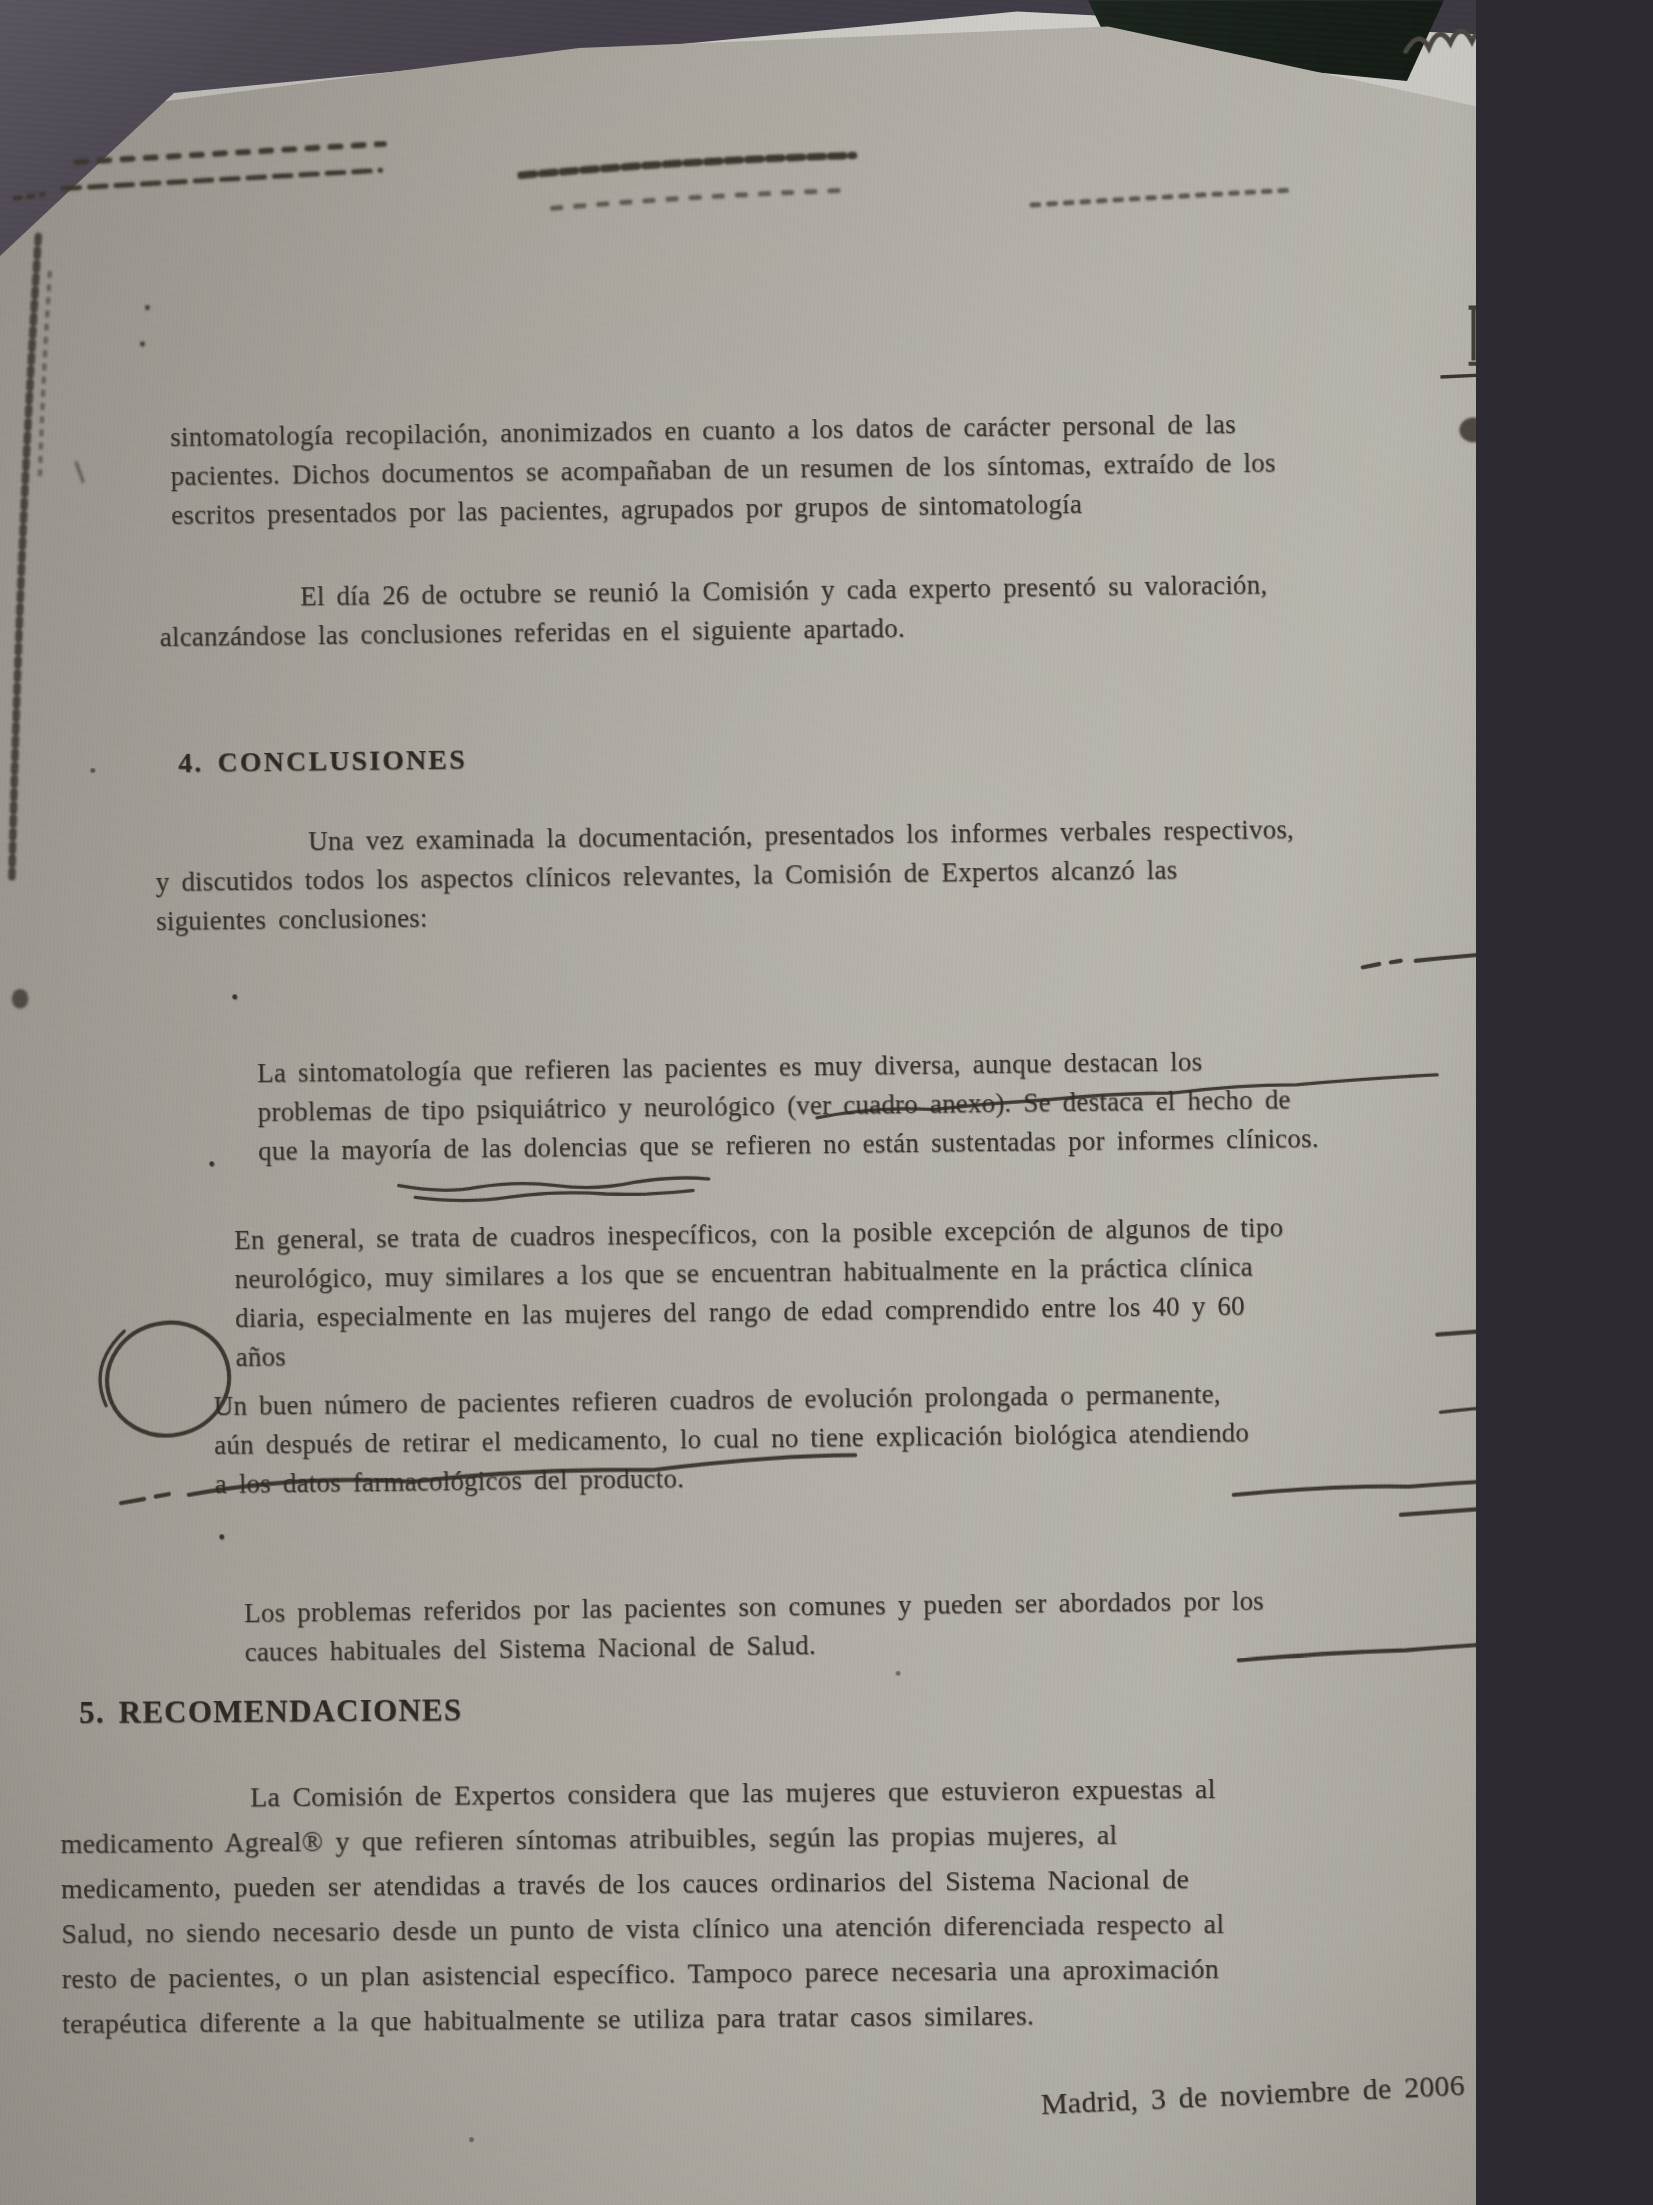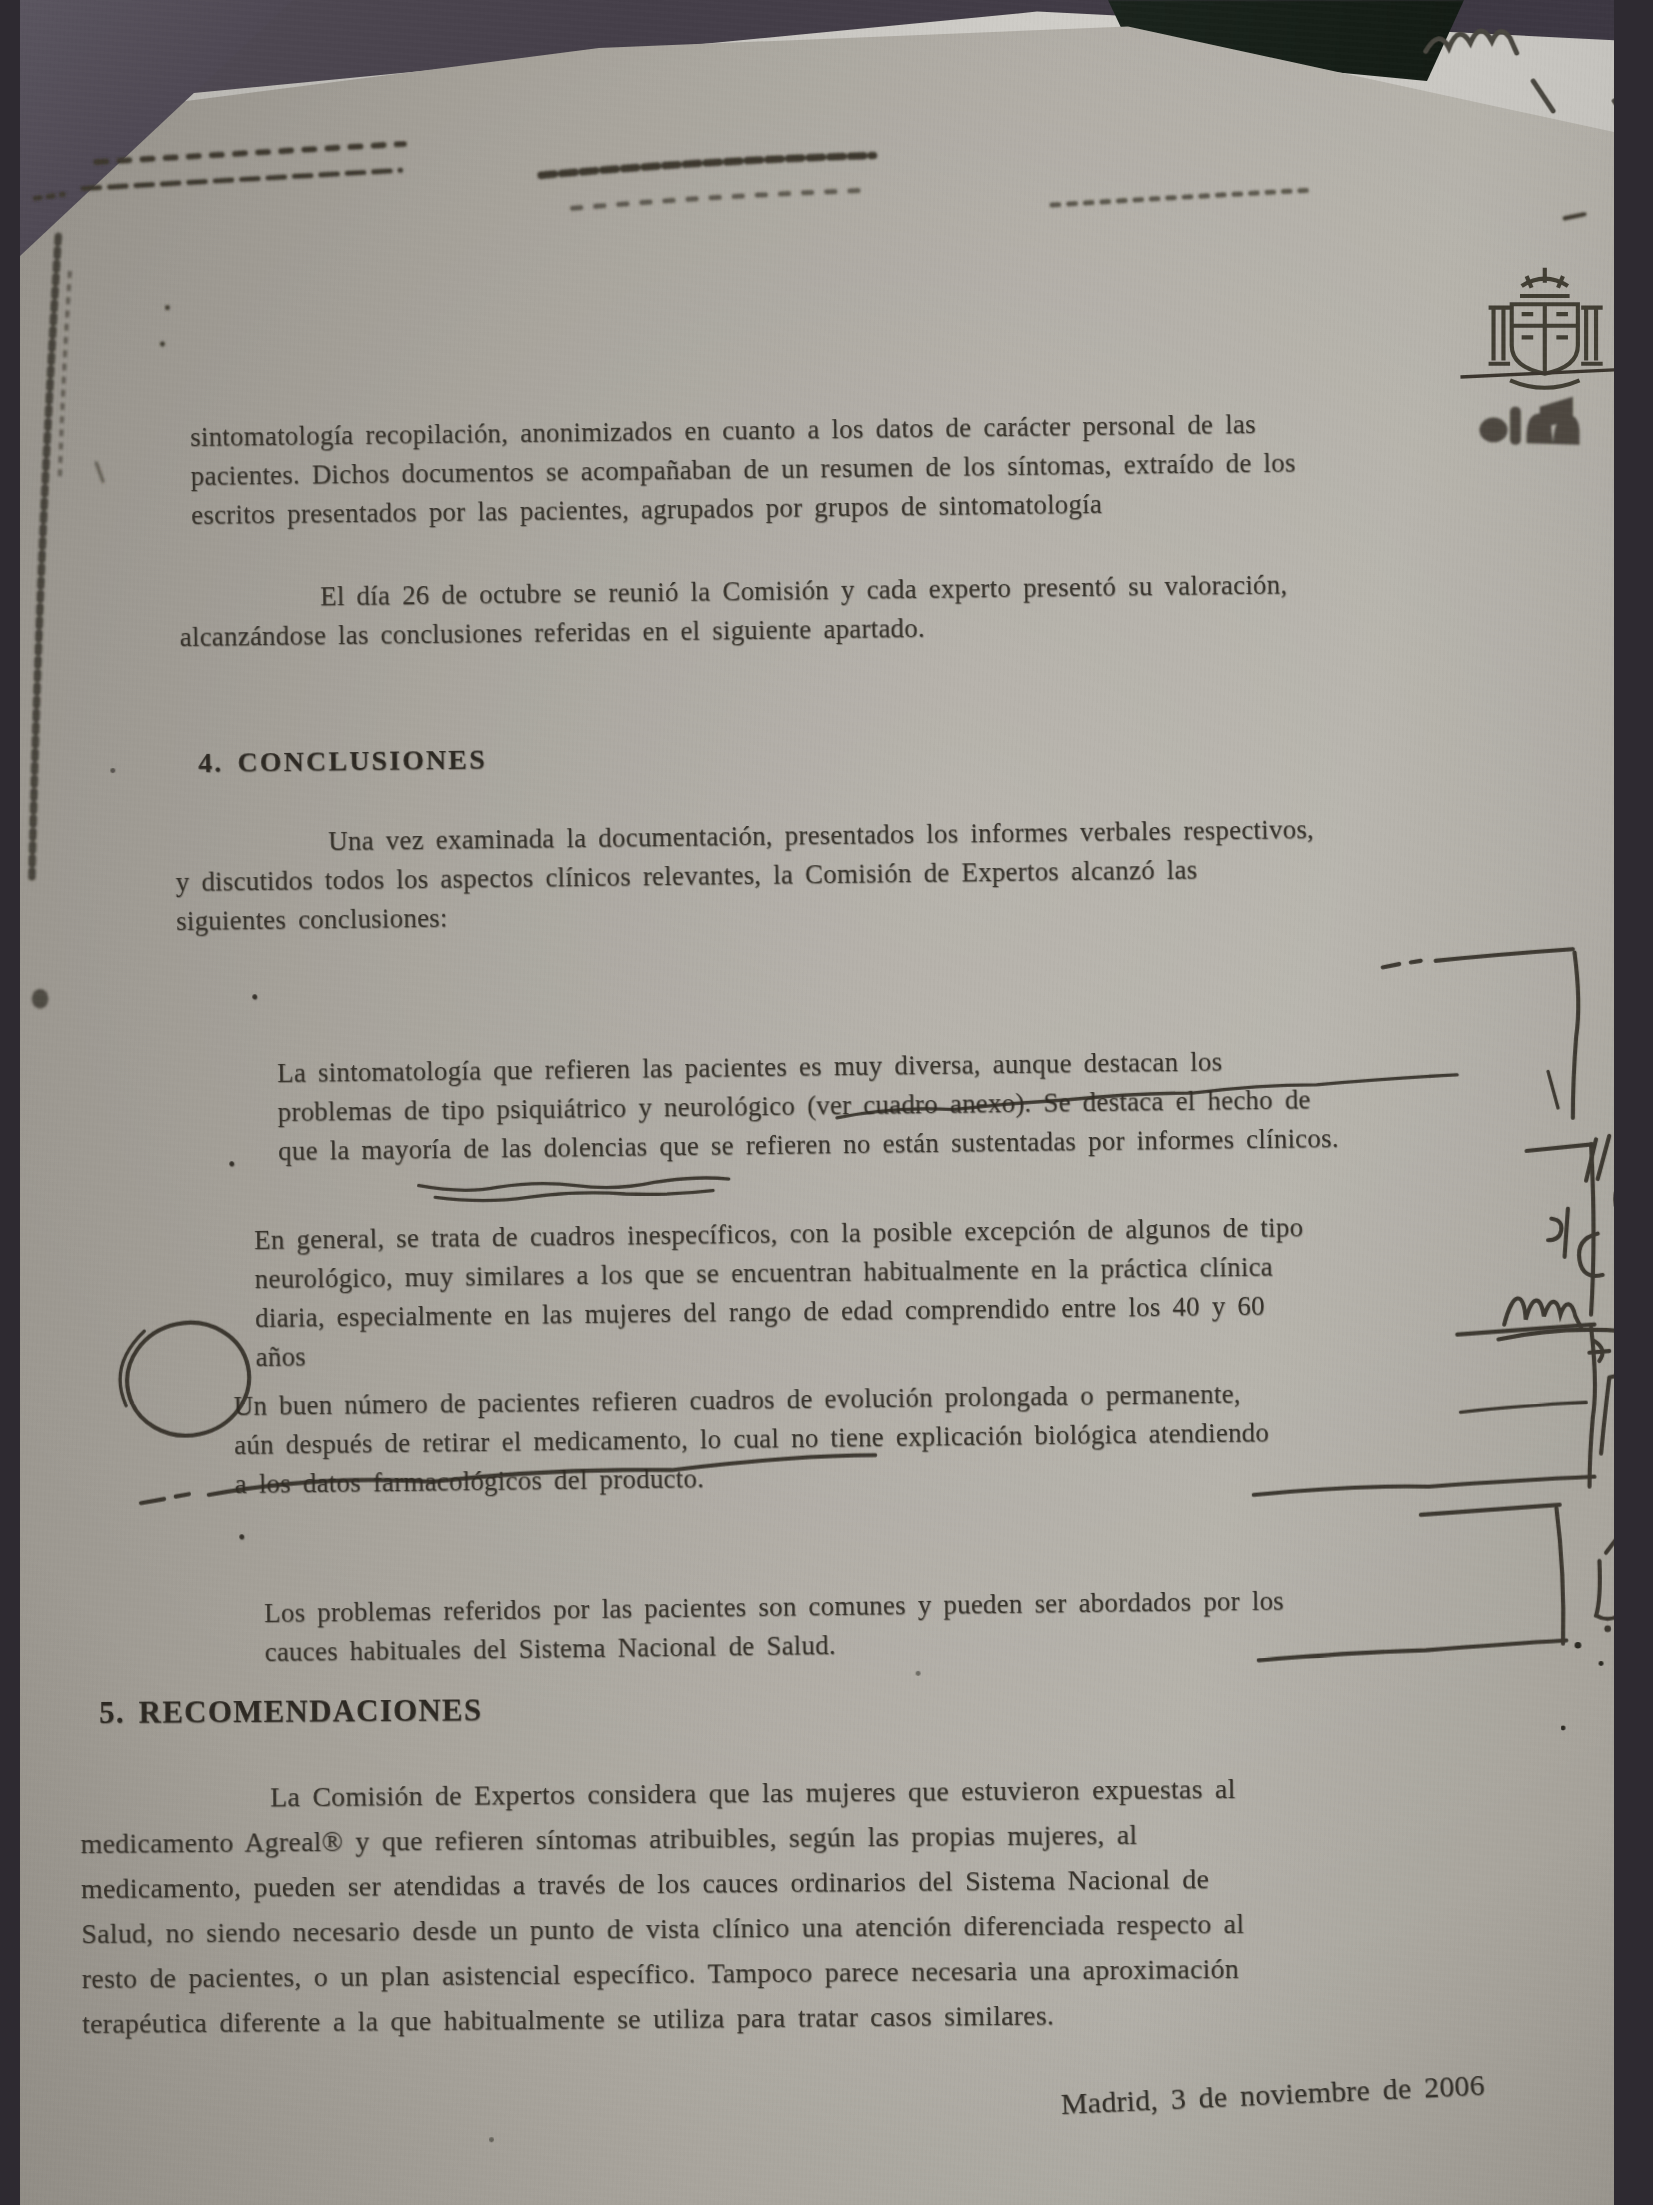--- a/index.html
+++ b/index.html
@@ -1,18 +1,18 @@
 <!DOCTYPE html>
 <html style="font-size:13.2px"><head>
 <meta charset="utf-8">
 <style>
   html,body{margin:0;padding:0;background:#2e2a31;}
-  .photo{position:relative;width:1594px;height:2205px;overflow:hidden;
+  .photo{position:relative;width:1476px;height:2205px;overflow:hidden;
          background:linear-gradient(130deg,#544e57 0%,#453f49 18%,#3a3540 55%,#332e39 100%);
-         font-family:"Liberation Serif","DejaVu Serif",serif;margin-left:20px;}
+         font-family:"Liberation Serif","DejaVu Serif",serif;}
   
   .backsheet{position:absolute;left:0;top:0;width:1654px;height:248px;
     clip-path:polygon(91px 101px,1017px 11.6px,1652px 43px,1652px 222px,91px 162px);
     background:linear-gradient(95deg,#b7b5b0 0%,#c8c6c1 40%,#d2d0cb 70%,#c3c1bc 100%);}
   
   .darkobj{position:absolute;left:0;top:0;width:1654px;height:99px;
     clip-path:polygon(1088px 0px,1444px 0px,1407px 81px,1113px 53px);
     background:linear-gradient(100deg,#141c16 0%,#1d261f 60%,#101710 100%);filter:blur(0.8px);}
   
   .corner{position:absolute;left:0;top:0;width:298px;height:281px;

